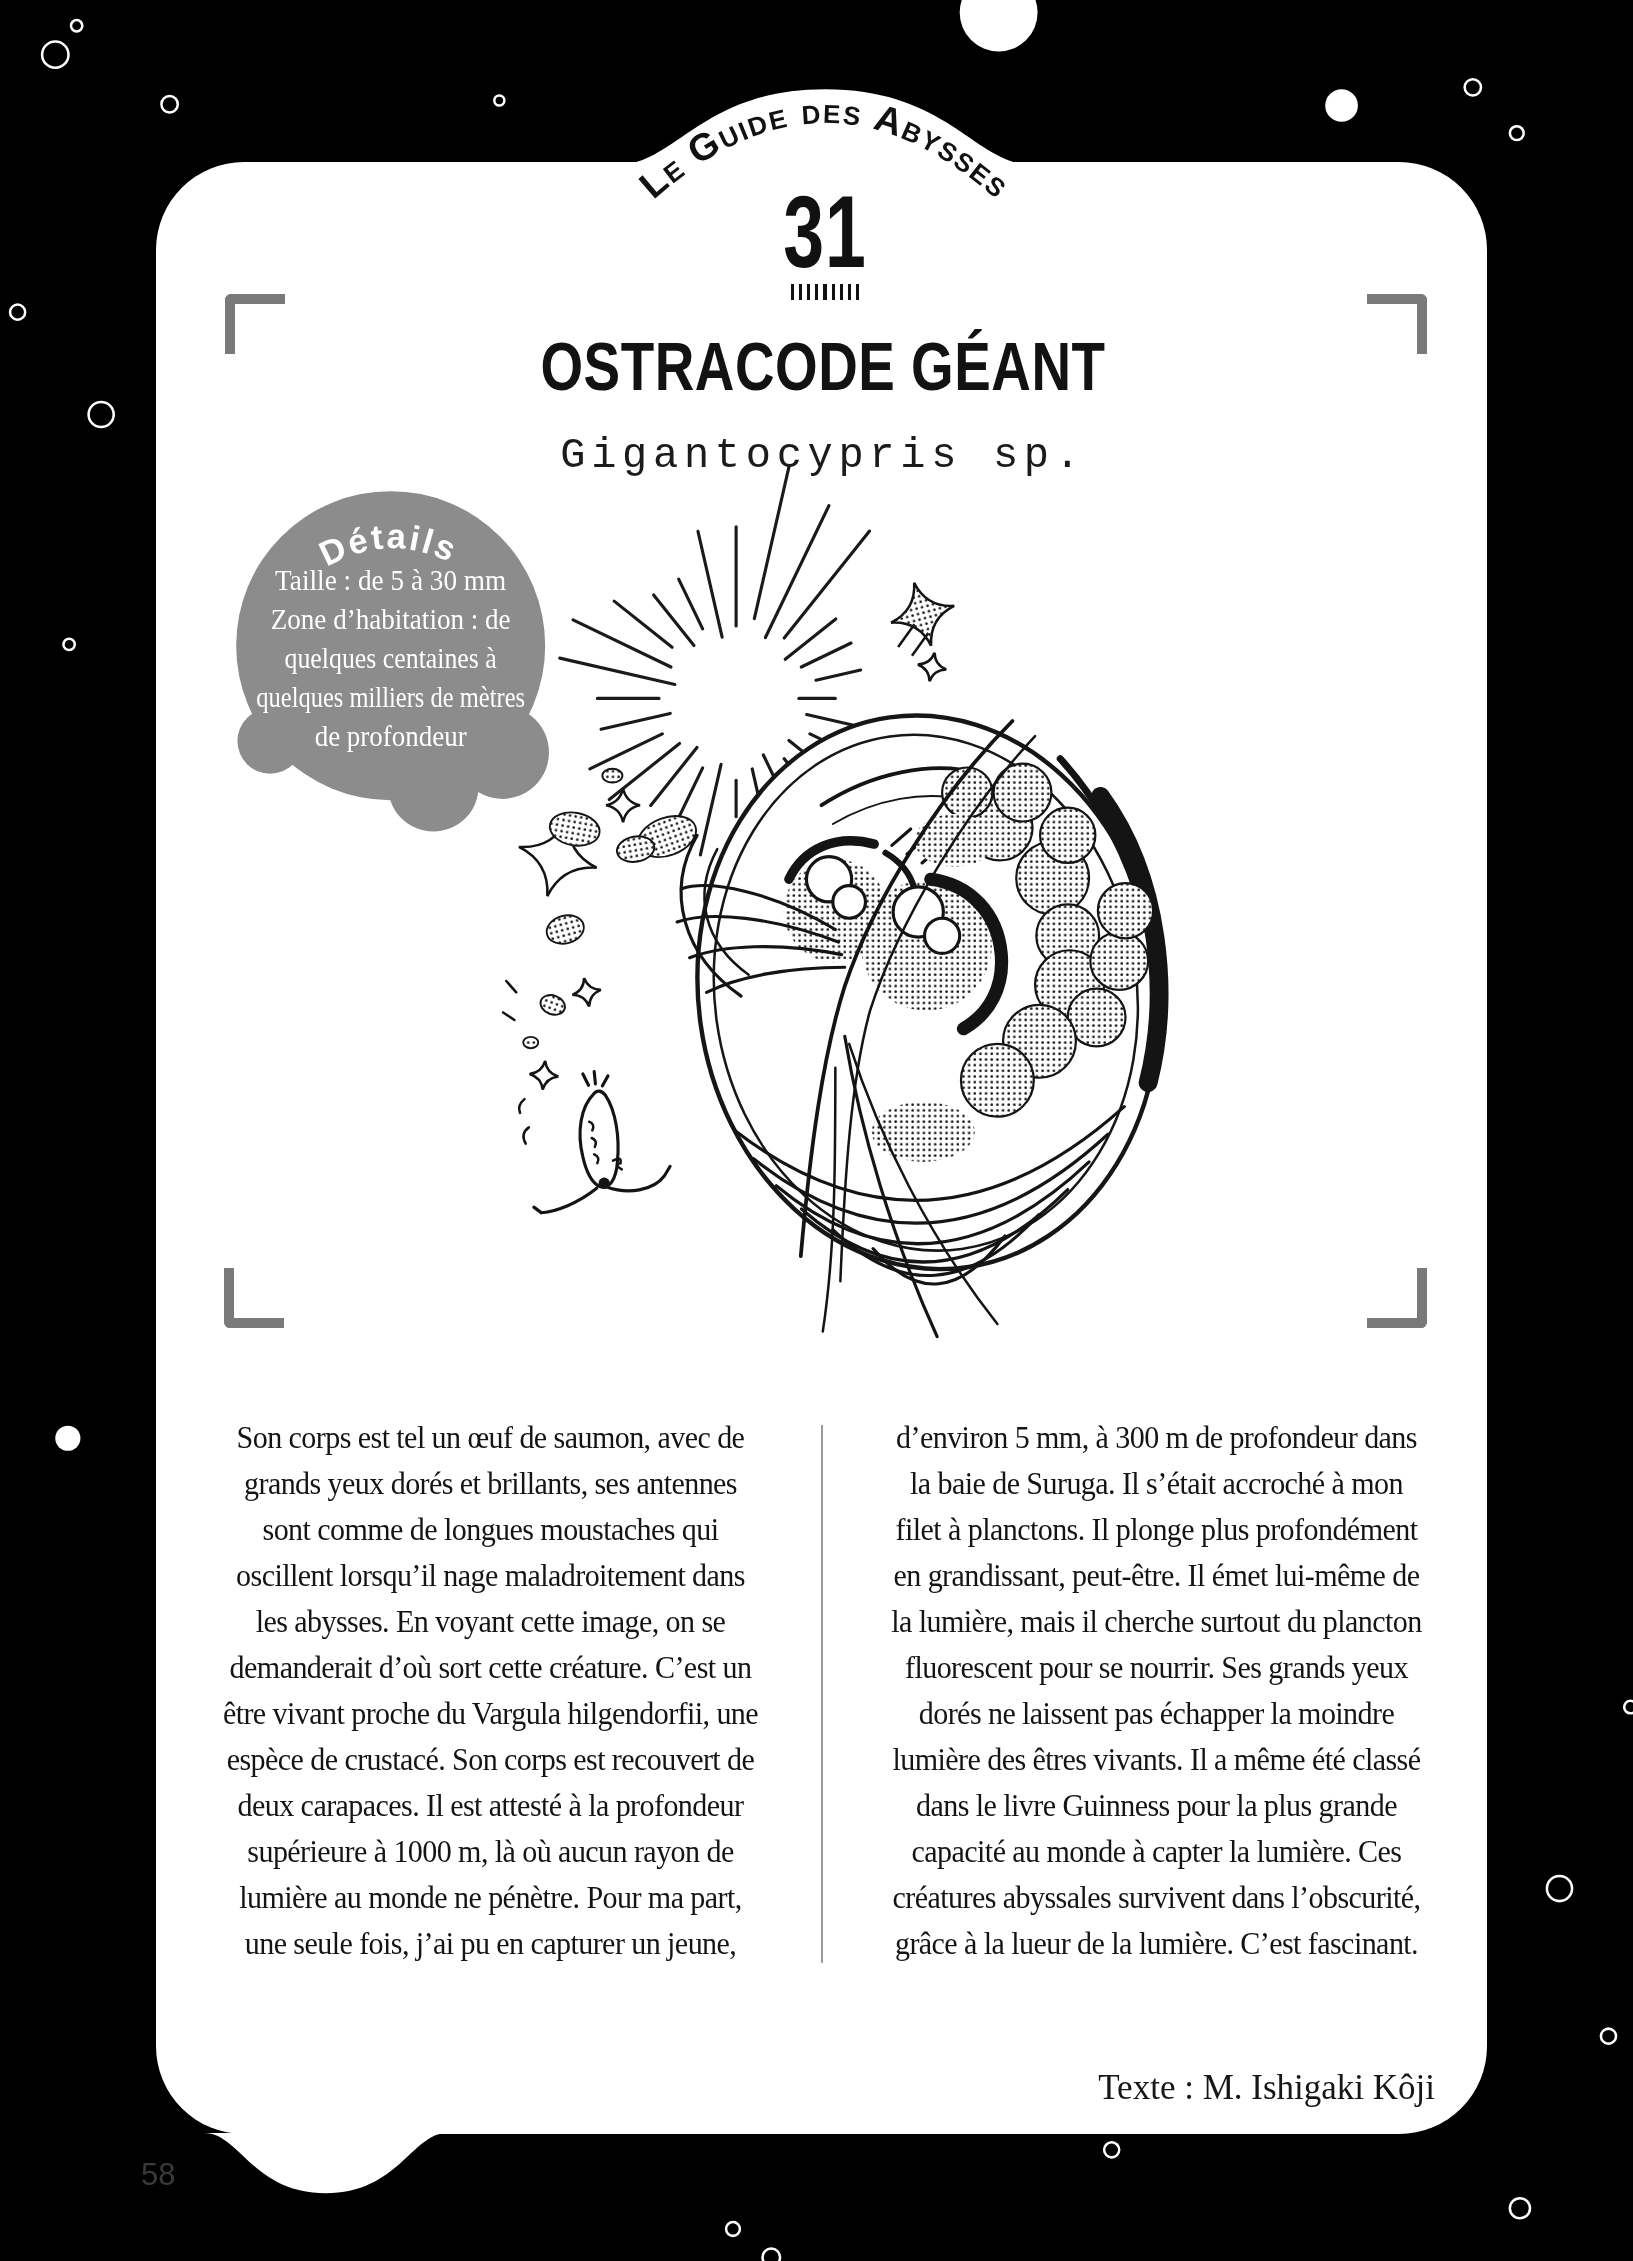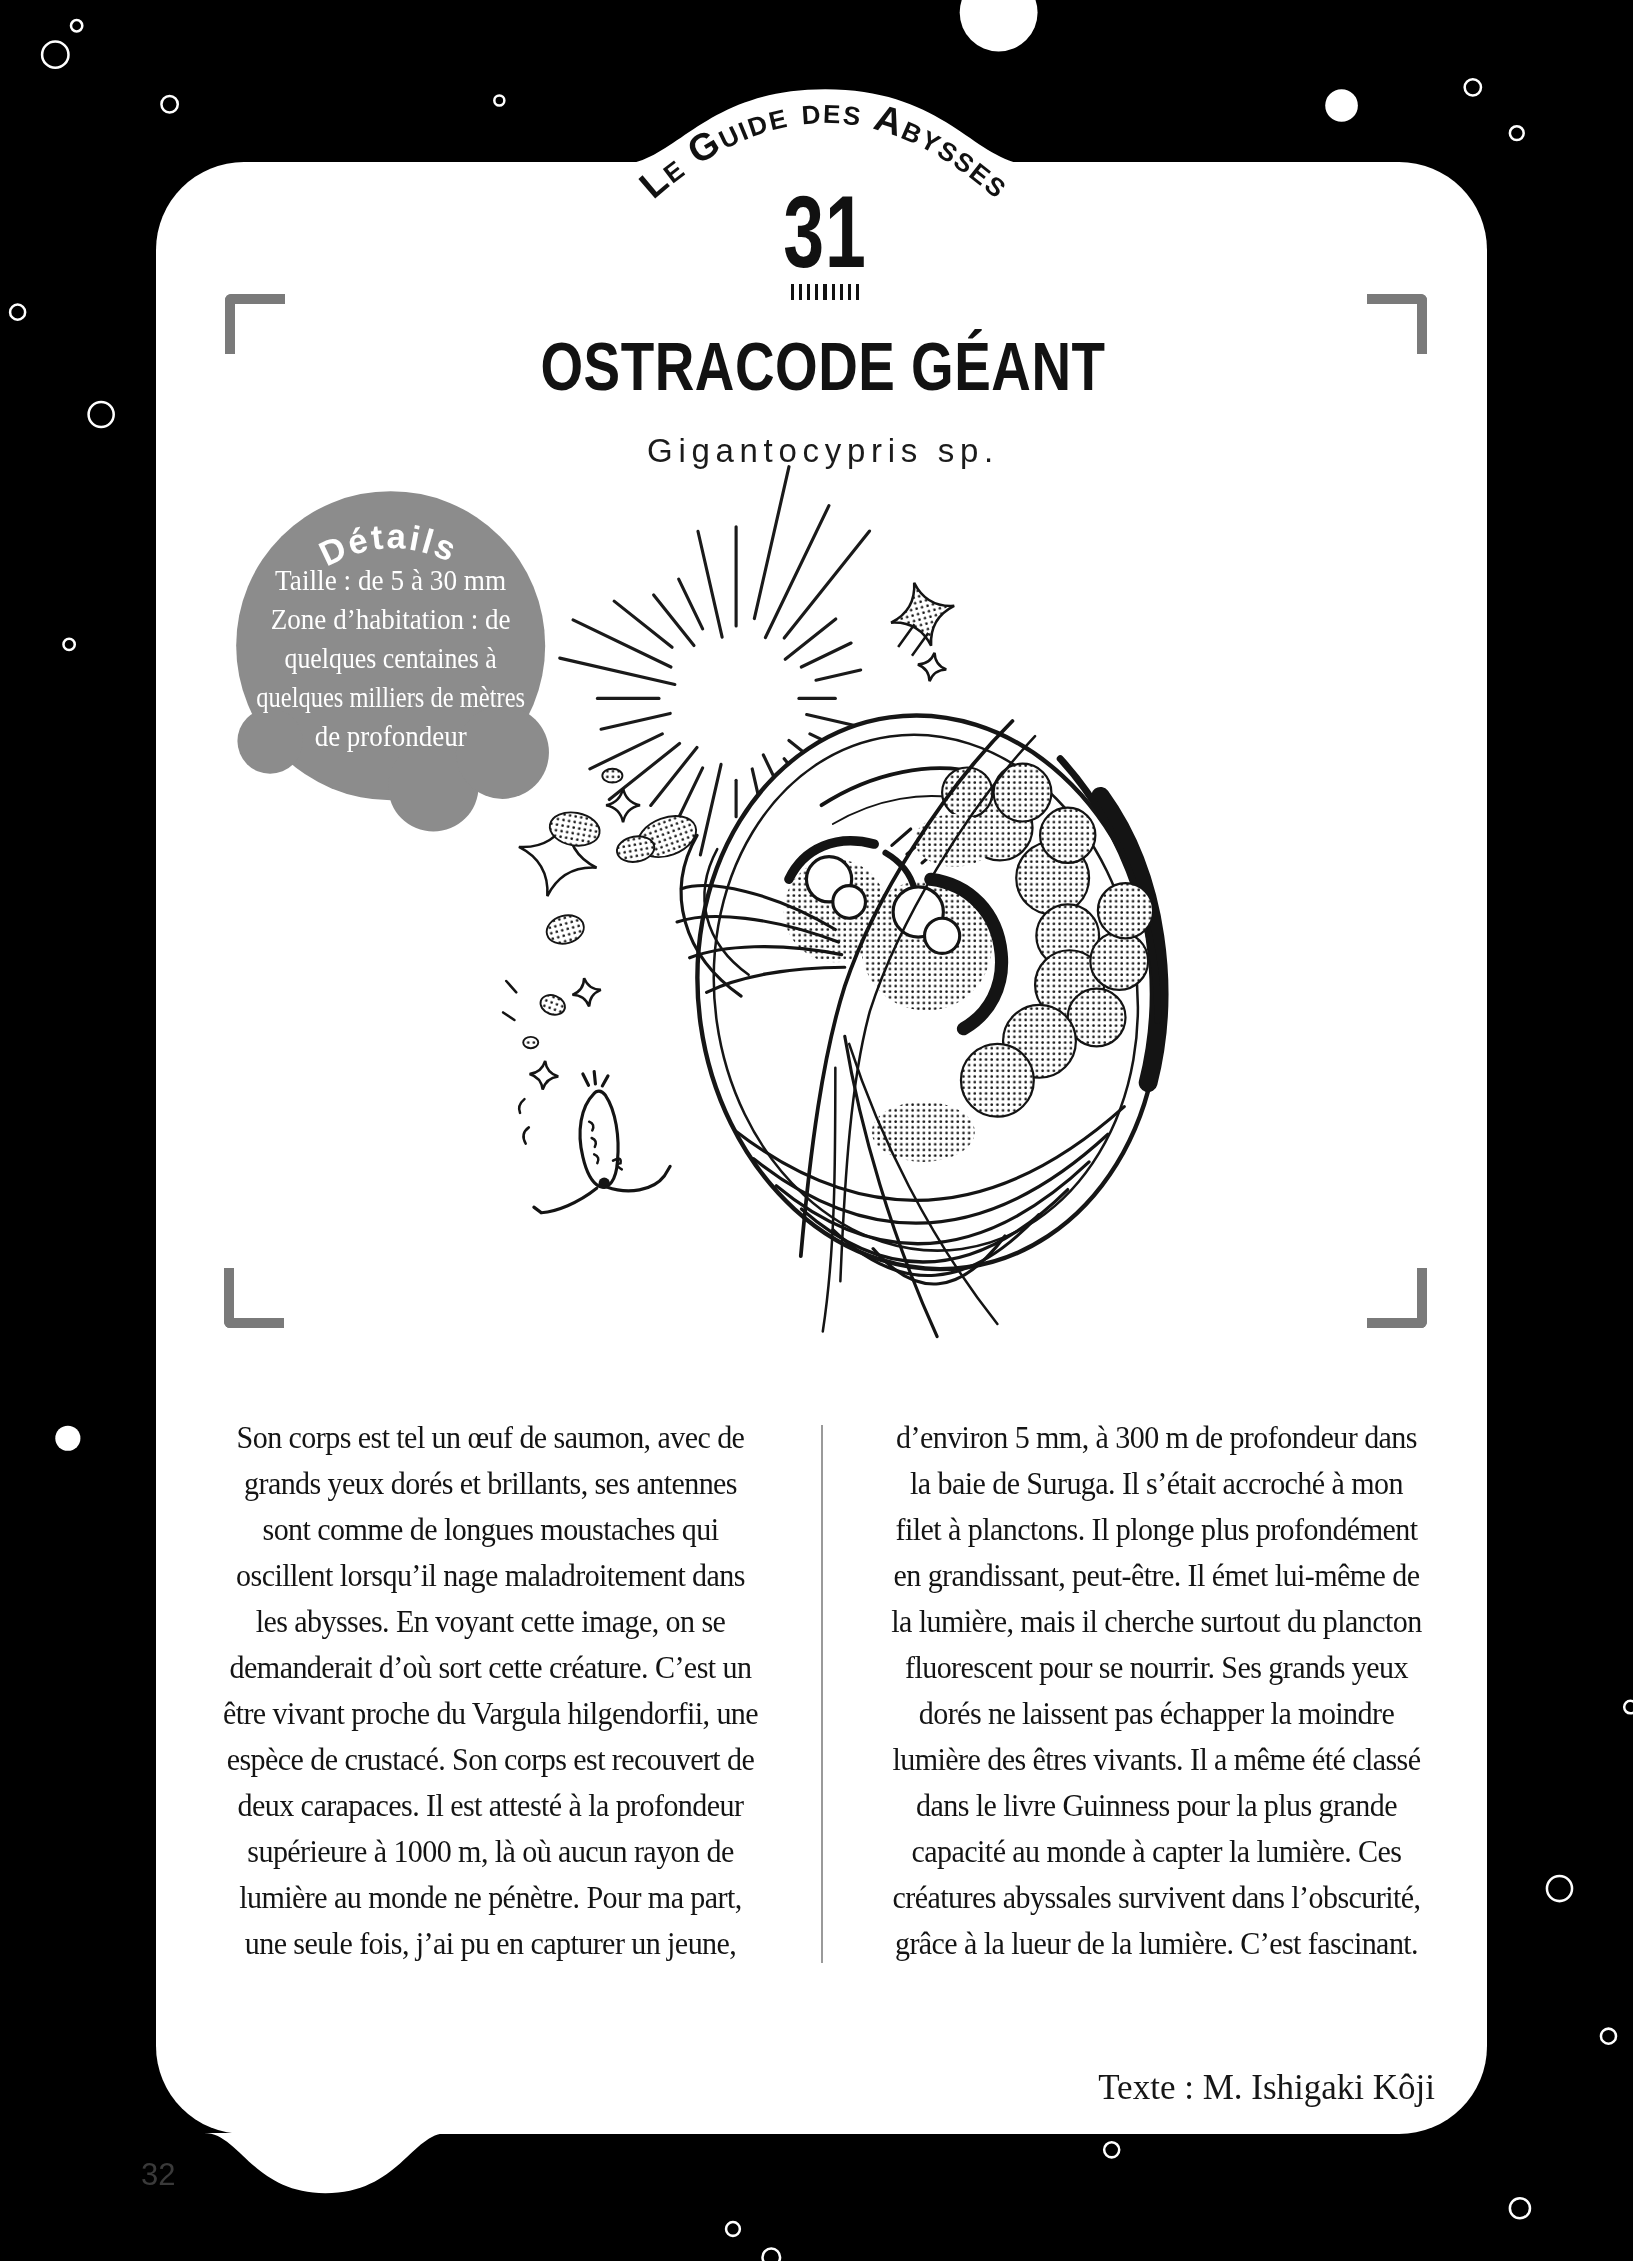--- a/index.html
+++ b/index.html
@@ -21,21 +21,21 @@
   }
   #ticks{position:absolute;left:668px;top:284px;width:314px;text-align:center;}
   #ticks span{display:inline-block;width:3.1px;height:16.3px;background:#111;margin:0 2.5px;}
   #page-title{
     position:absolute;left:493px;top:327px;width:660px;text-align:center;
     font-family:"Liberation Sans",sans-serif;font-weight:900;font-size:63px;color:#121212;
     transform:scale(0.87,1.08);transform-origin:center top;white-space:nowrap;letter-spacing:0.6px;
   }
   #sci-name{
     position:absolute;left:509px;top:432px;width:628px;text-align:center;
-    font-family:Liberation Sans, sans-serif;font-size:33px;color:#1b1b1b;letter-spacing:5.7px;white-space:nowrap;
+    font-family:Liberation Mono, monospace;font-size:42px;color:#1b1b1b;letter-spacing:5.7px;white-space:nowrap;
   }
   
   .bracket{position:absolute;width:50px;height:50px;}
   .bracket.tl{left:225px;top:294px;border-left:10px solid #7a7a7a;border-top:10px solid #7a7a7a;border-top-left-radius:6.3px;}
   .bracket.tr{left:1367px;top:294px;border-right:10px solid #7a7a7a;border-top:10px solid #7a7a7a;border-top-right-radius:6.3px;}
   .bracket.bl{left:224px;top:1268px;border-left:10px solid #7a7a7a;border-bottom:10px solid #7a7a7a;border-bottom-left-radius:6.3px;}
   .bracket.br{left:1367px;top:1268px;border-right:10px solid #7a7a7a;border-bottom:10px solid #7a7a7a;border-bottom-right-radius:6.3px;}
   
   .col{position:absolute;top:1415px;width:647px;text-align:center;color:#141414;}
   .col .bl{font-size:31px;line-height:46px;white-space:nowrap;letter-spacing:-0.6px;}
@@ -278,14 +278,14 @@
   <div class="bl">fluorescent pour se nourrir. Ses grands yeux</div>
   <div class="bl">dorés ne laissent pas échapper la moindre</div>
   <div class="bl">lumière des êtres vivants. Il a même été classé</div>
   <div class="bl">dans le livre Guinness pour la plus grande</div>
   <div class="bl">capacité au monde à capter la lumière. Ces</div>
   <div class="bl">créatures abyssales survivent dans l’obscurité,</div>
   <div class="bl">grâce à la lueur de la lumière. C’est fascinant.</div>
 </div>
 
 <div id="credit">Texte : M. Ishigaki Kôji</div>
-<div id="page-number">32</div>
+<div id="page-number">58</div>
 
 
 </body></html>

